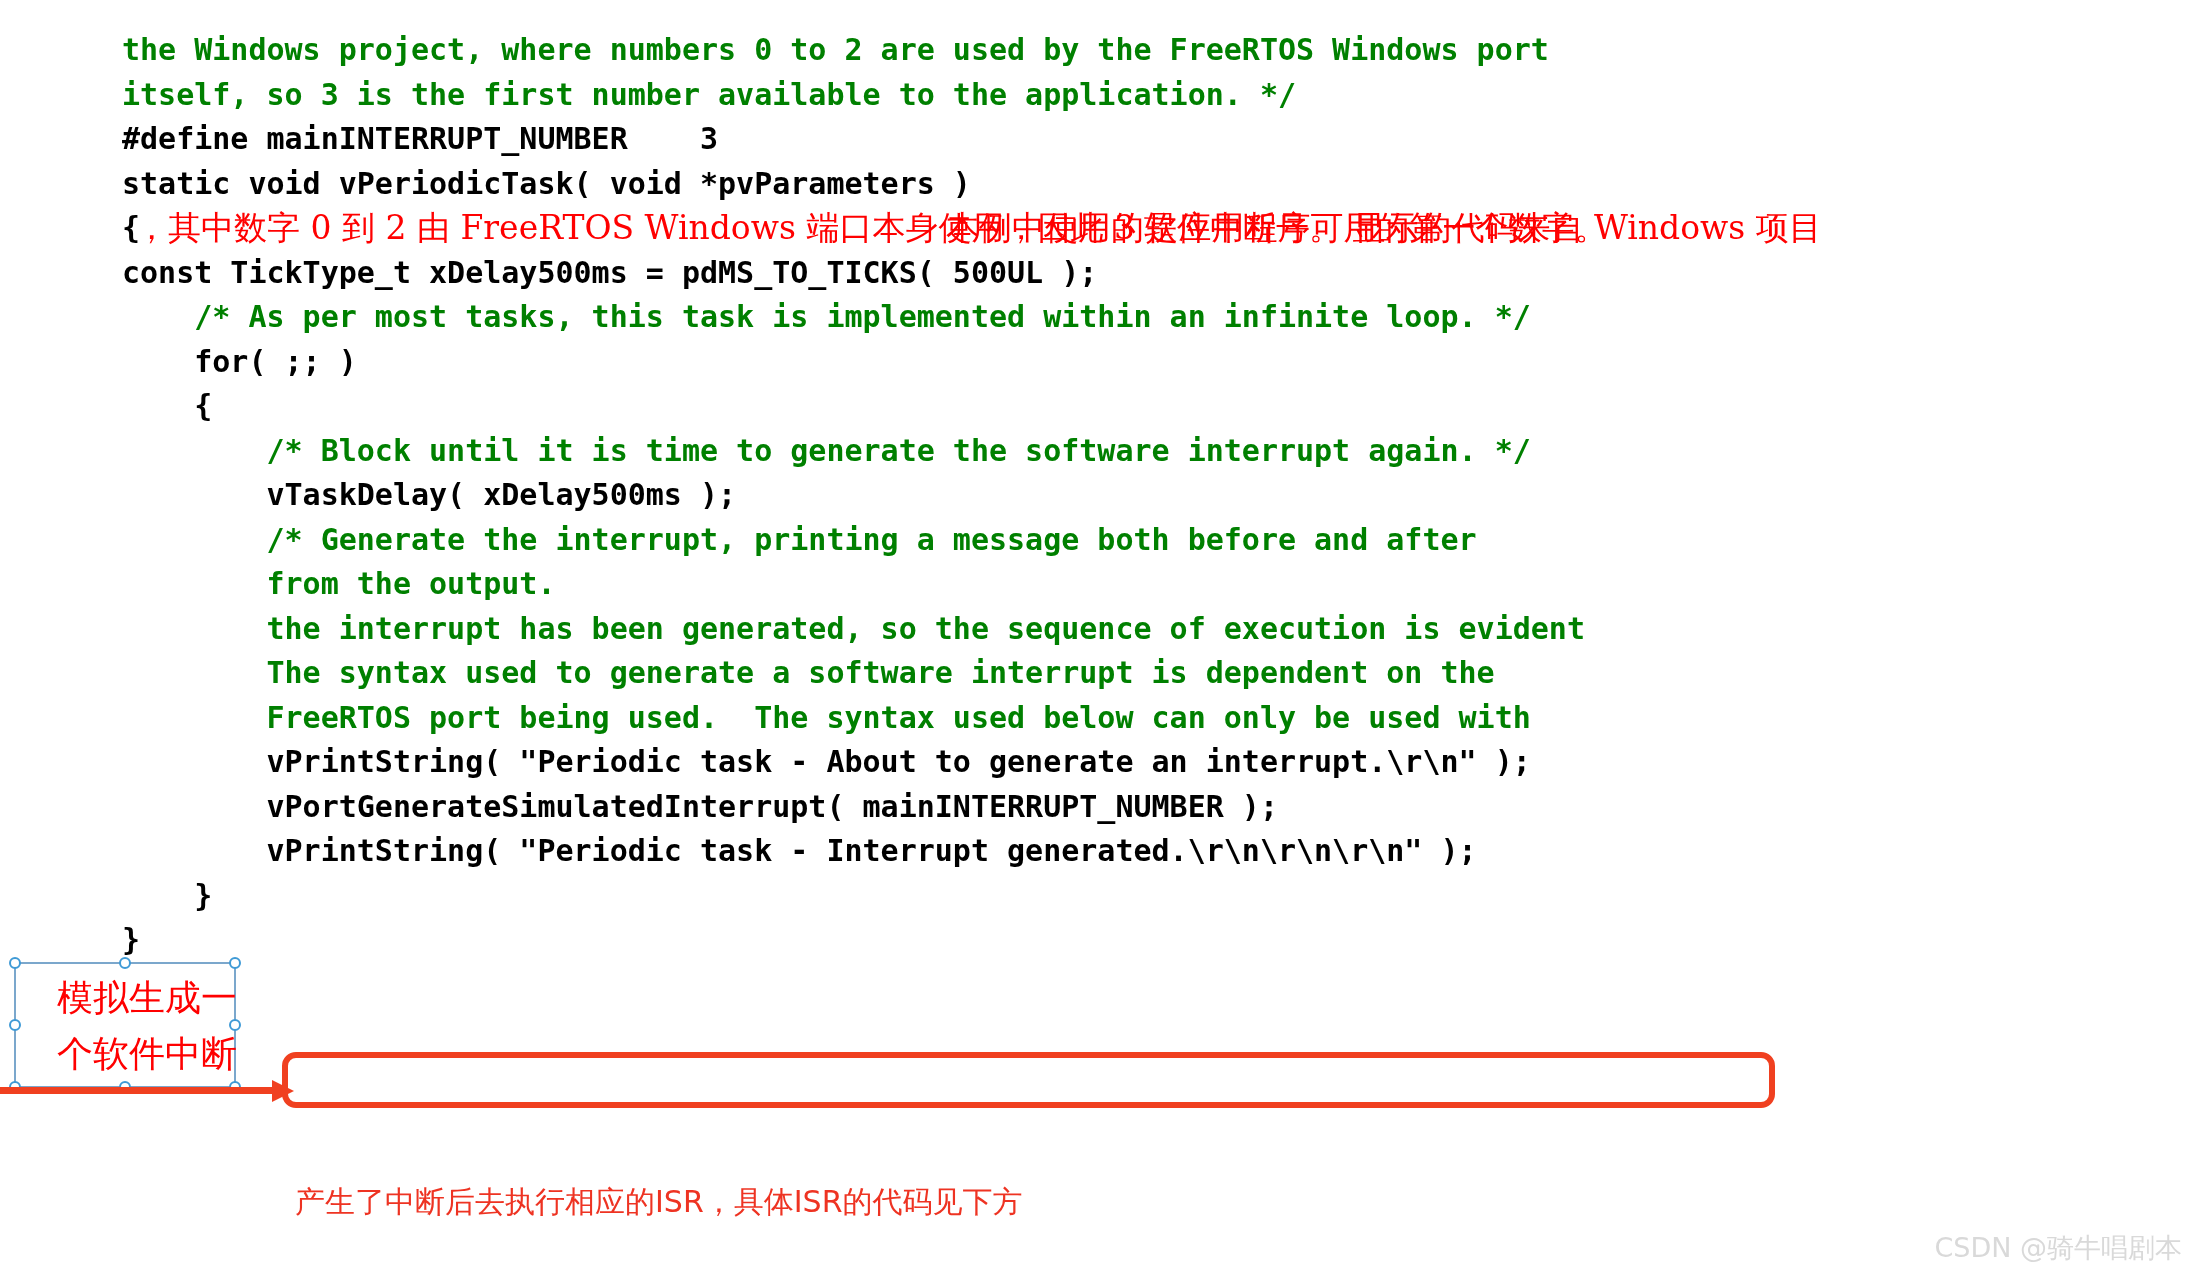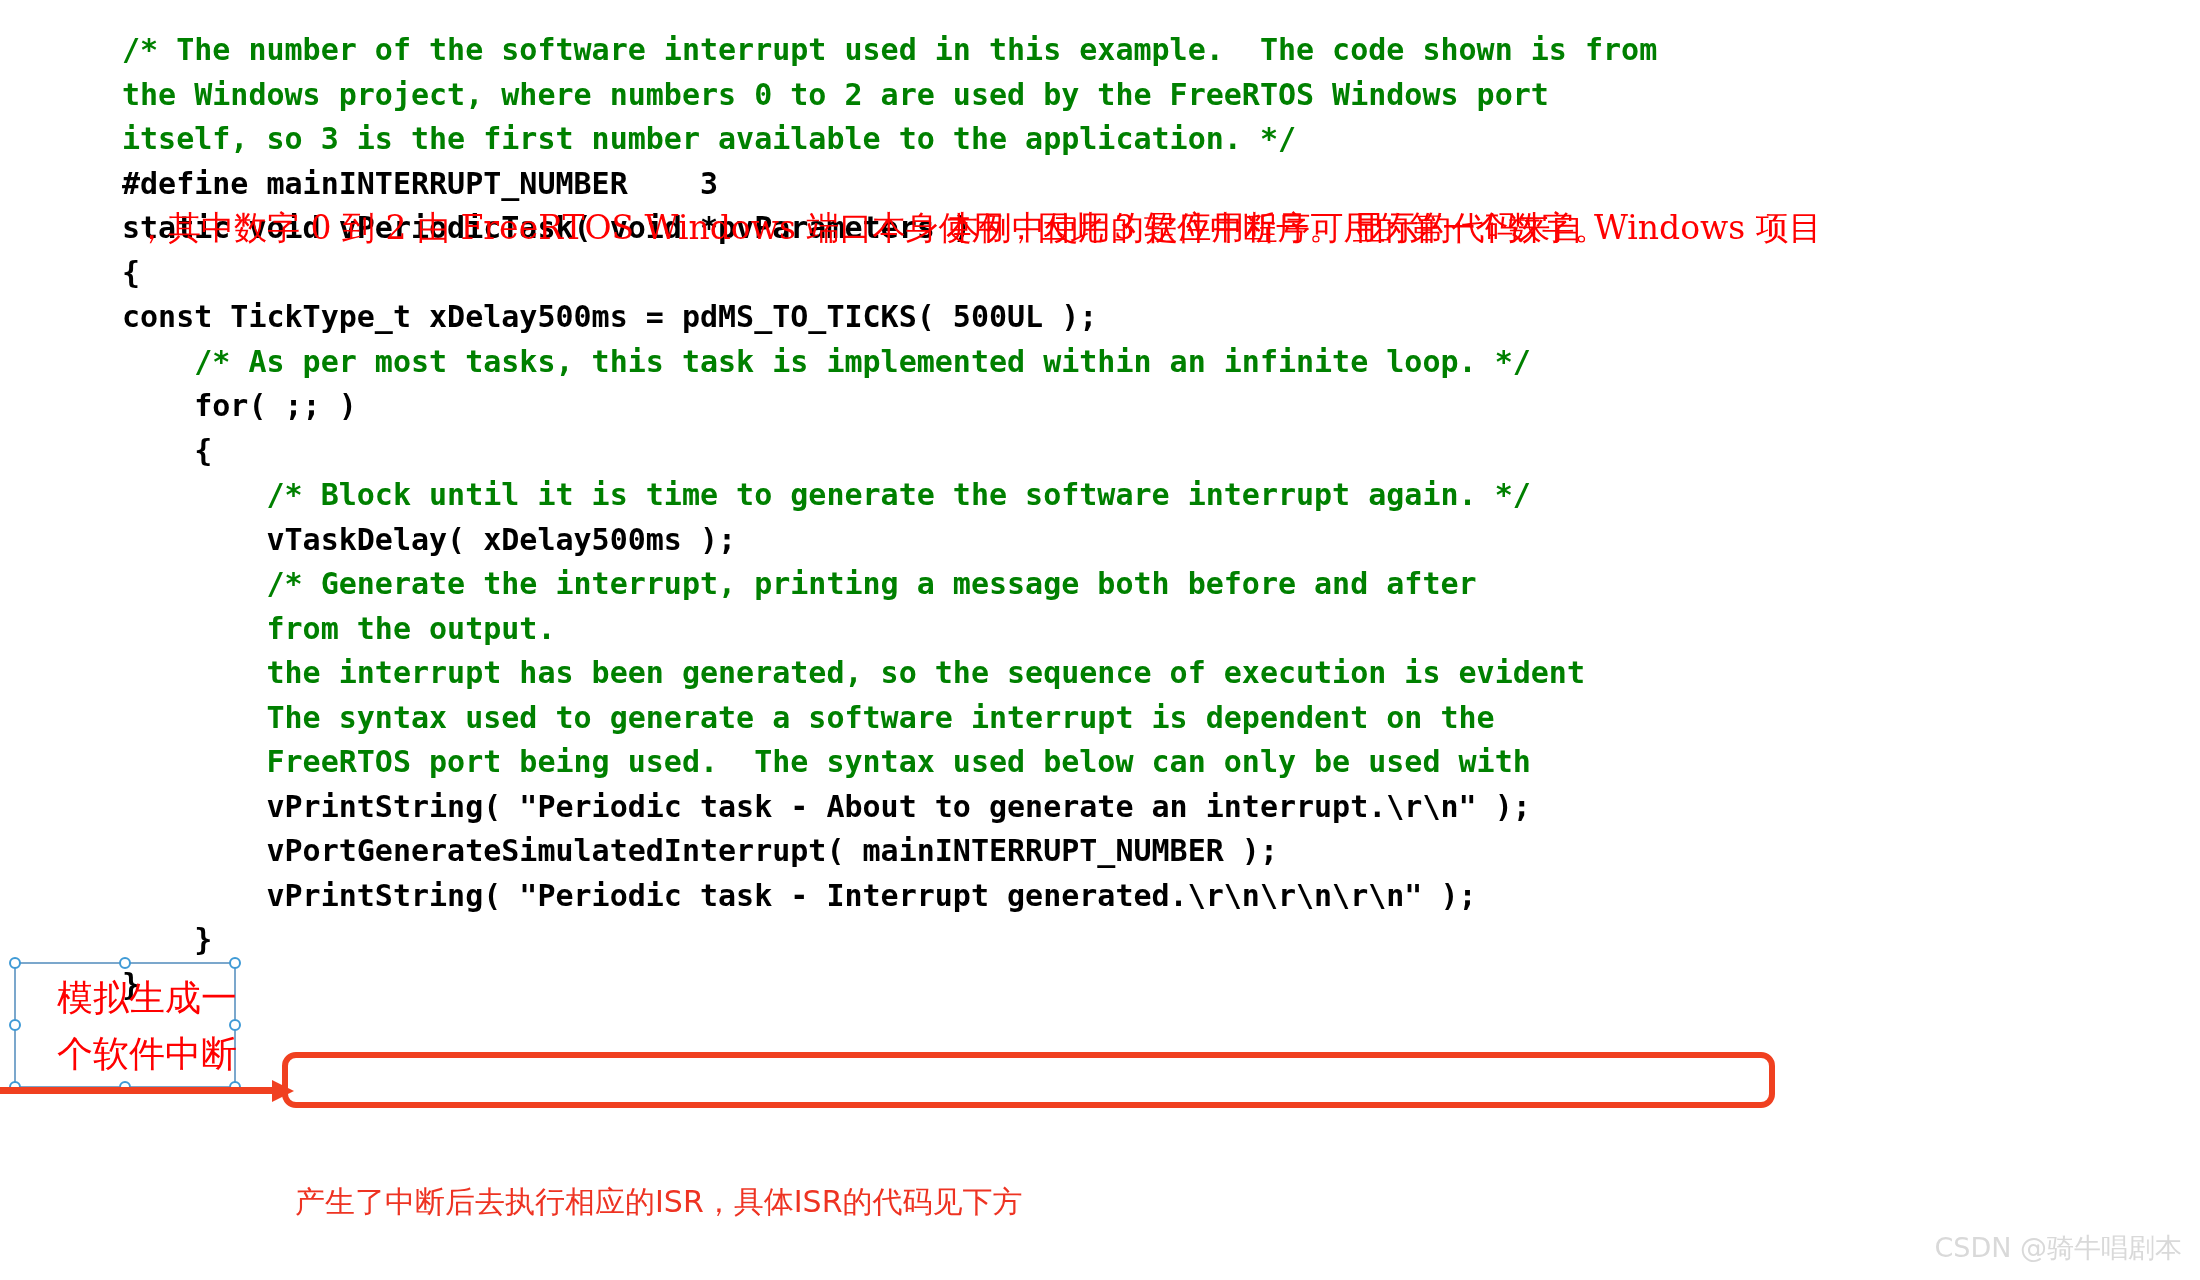--- a/index.html
+++ b/index.html
@@ -155,21 +155,20 @@
     font-family: "DejaVu Sans", sans-serif;
     font-size: 27px;
     white-space: pre;
     margin-top: 47px;
   }
 </style>
 </head>
 <body>
 
 <div id="code-listing">
-    <div class="code-line comment">/* The number of the software interrupt used in this example.  The code shown is from</div>
     <div class="code-line comment">the Windows project, where numbers 0 to 2 are used by the FreeRTOS Windows port</div>
     <div class="code-line comment">itself, so 3 is the first number available to the application. */</div>
     <div class="code-line ">#define mainINTERRUPT_NUMBER    3</div>
     <div class="code-line blank"></div>
     <div class="code-line ">static void vPeriodicTask( void *pvParameters )</div>
     <div class="code-line ">{</div>
     <div class="code-line ">const TickType_t xDelay500ms = pdMS_TO_TICKS( 500UL );</div>
     <div class="code-line blank"></div>
     <div class="code-line comment">    /* As per most tasks, this task is implemented within an infinite loop. */</div>
     <div class="code-line ">    for( ;; )</div>

